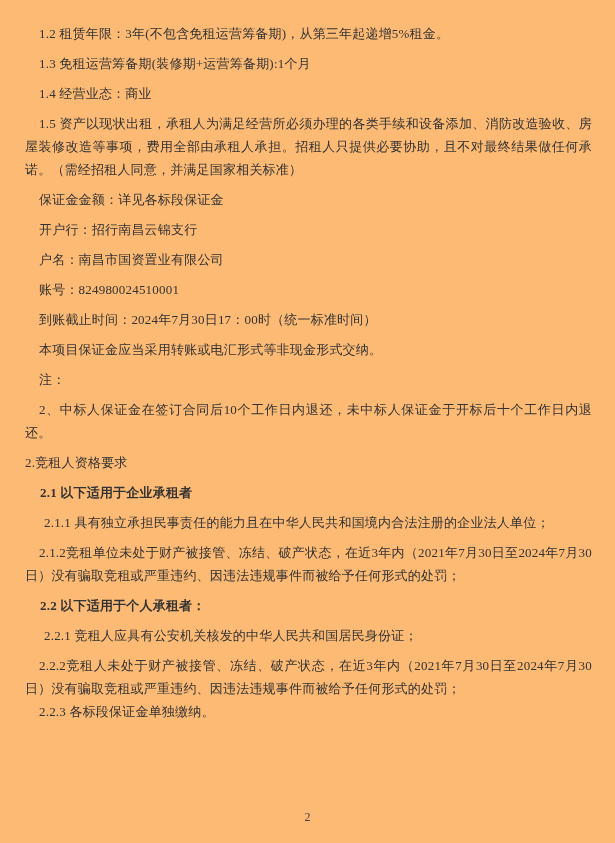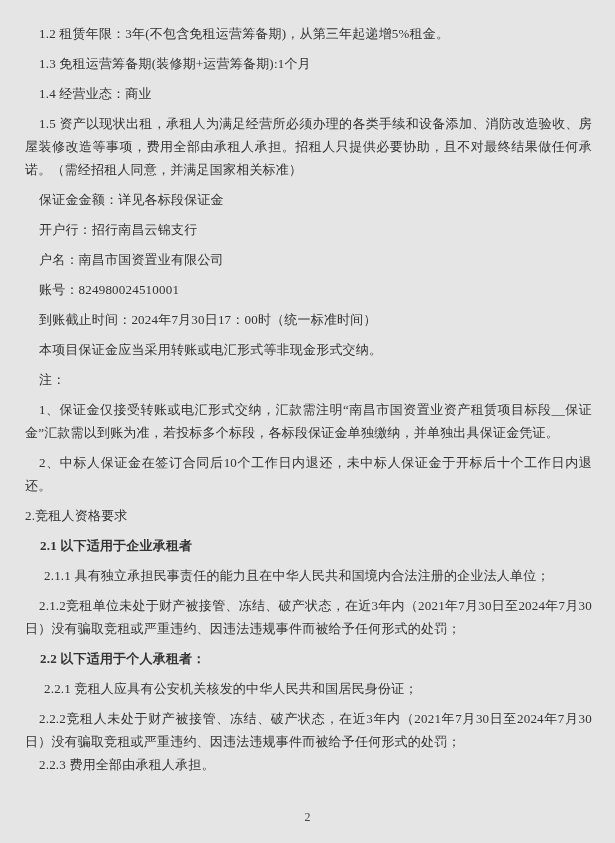--- a/index.html
+++ b/index.html
@@ -5,21 +5,21 @@
   html, body {
     margin: 0;
     padding: 0;
     background: #ffffff;
   }
   .page {
     position: relative;
     width: 615px;
     height: 843px;
     box-sizing: border-box;
-    background: #e5e5e5;
+    background: #fdba74;
     padding: 22px 23px 0 25px;
     font-family: "Liberation Serif", "DejaVu Serif", serif;
     font-size: 13px;
     line-height: 23px;
     color: #333333;
     overflow: hidden;
   }
   .page p {
     margin: 0 0 7px 0;
     text-indent: 14px;
@@ -58,25 +58,24 @@
   <p>1.3 免租运营筹备期(装修期+运营筹备期):1个月</p>
   <p>1.4 经营业态：商业</p>
   <p>1.5 资产以现状出租，承租人为满足经营所必须办理的各类手续和设备添加、消防改造验收、房屋装修改造等事项，费用全部由承租人承担。招租人只提供必要协助，且不对最终结果做任何承诺。（需经招租人同意，并满足国家相关标准）</p>
   <p>保证金金额：详见各标段保证金</p>
   <p>开户行：招行南昌云锦支行</p>
   <p>户名：南昌市国资置业有限公司</p>
   <p>账号：824980024510001</p>
   <p>到账截止时间：2024年7月30日17：00时（统一标准时间）</p>
   <p>本项目保证金应当采用转账或电汇形式等非现金形式交纳。</p>
   <p>注：</p>
-  <p>1、保证金仅接受转账或电汇形式交纳，汇款需注明“南昌市国资置业资产租赁项目标段__保证金”汇款需以到账为准，若投标多个标段，各标段保证金单独缴纳，并单独出具保证金凭证。</p>
   <p>2、中标人保证金在签订合同后10个工作日内退还，未中标人保证金于开标后十个工作日内退还。</p>
   <p class="h1">2.竞租人资格要求</p>
   <p class="h2">2.1 以下适用于企业承租者</p>
   <p class="sub">2.1.1 具有独立承担民事责任的能力且在中华人民共和国境内合法注册的企业法人单位；</p>
   <p>2.1.2竞租单位未处于财产被接管、冻结、破产状态，在近3年内（2021年7月30日至2024年7月30日）没有骗取竞租或严重违约、因违法违规事件而被给予任何形式的处罚；</p>
   <p class="h2">2.2 以下适用于个人承租者：</p>
   <p class="sub">2.2.1 竞租人应具有公安机关核发的中华人民共和国居民身份证；</p>
   <p class="tight">2.2.2竞租人未处于财产被接管、冻结、破产状态，在近3年内（2021年7月30日至2024年7月30日）没有骗取竞租或严重违约、因违法违规事件而被给予任何形式的处罚；</p>
-  <p class="tight">2.2.3 费用全部由承租人承担。</p>
+  <p class="tight">2.2.3 各标段保证金单独缴纳。</p>
 
   <div class="footer">2</div>
 </div>
 
 </body></html>

